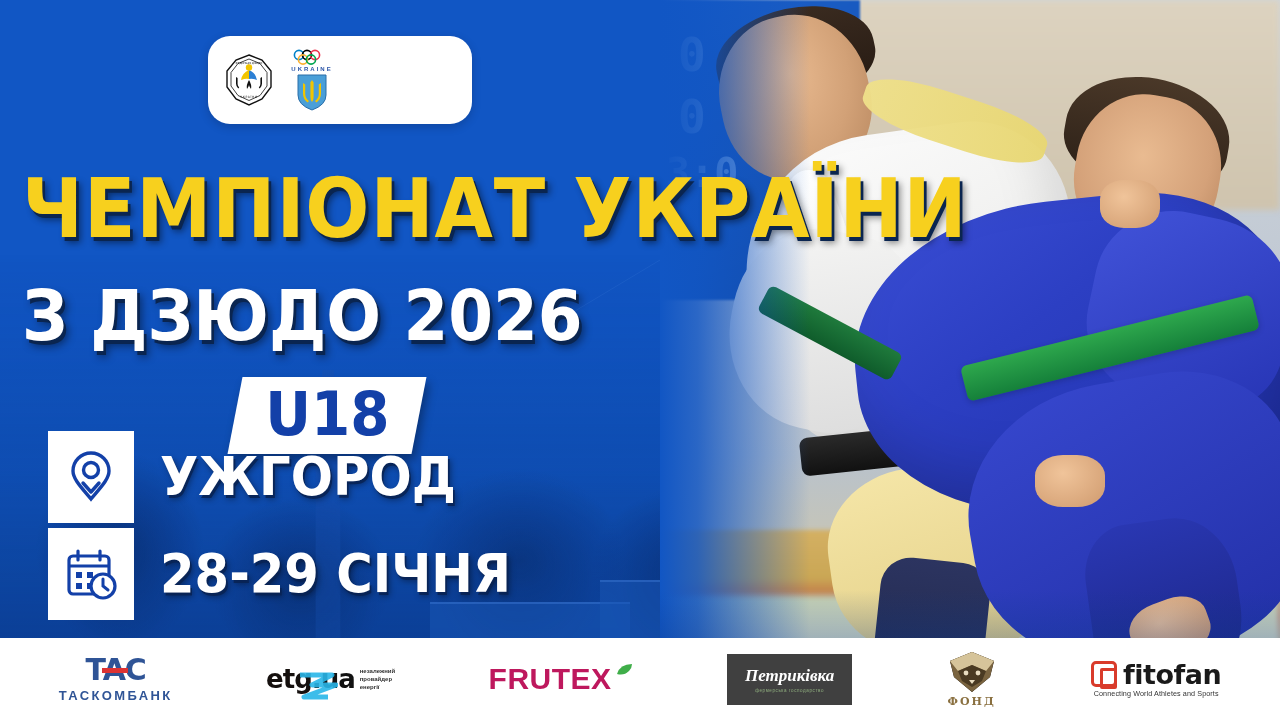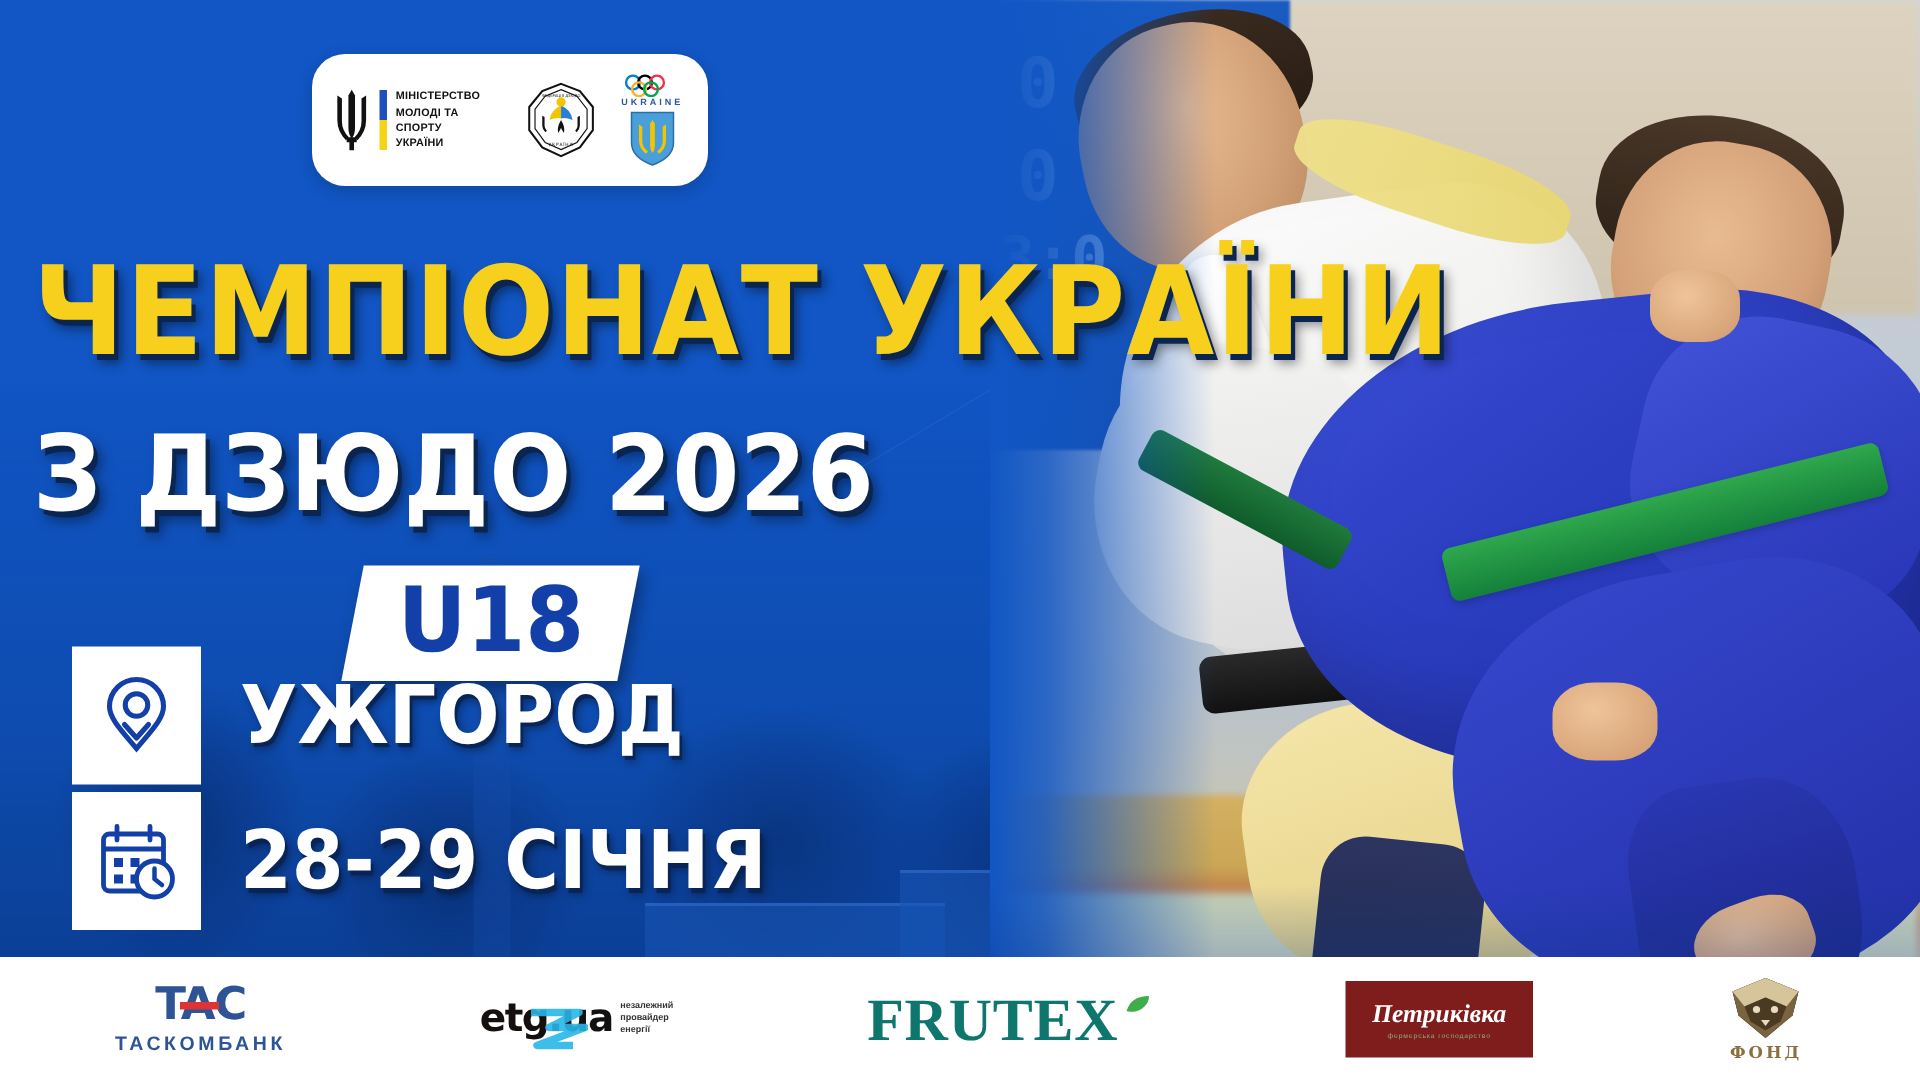--- a/index.html
+++ b/index.html
@@ -167,25 +167,25 @@
   .tas-name { font-size:13px; font-weight:bold; color:#2f5496; letter-spacing:2.4px; }
 
   .etg { display:flex; align-items:center; gap:5px; }
   .etg-word { font-size:26px; font-weight:bold; color:#15100e; line-height:1;
               font-family:"DejaVu Sans", sans-serif; letter-spacing:-1px; position:relative; }
   .etg-ua { color:#111; }
   .etg-z { position:absolute; left:32px; top:6px; width:40px; height:28px; opacity:.9; }
   .etg-tag { font-size:6px; color:#333; line-height:1.35; font-weight:bold; }
 
   .frutex { display:flex; align-items:center; gap:2px; }
-  .frutex-word { font-size:40px; font-weight:bold; color:#0f766e; letter-spacing:.5px;
-                 font-family:Liberation Serif, serif; }
+  .frutex-word { font-size:30px; font-weight:bold; color:#be185d; letter-spacing:.5px;
+                 font-family:Liberation Sans, sans-serif; }
   .leaf { width:20px; height:20px; margin-bottom:14px; }
 
-  .petr { background:#7f1d1d; padding:12px 18px; display:flex; flex-direction:column;
+  .petr { background:#404040; padding:12px 18px; display:flex; flex-direction:column;
           align-items:center; gap:2px; }
   .petr-word { font-size:17px; color:#fff; font-style:italic; font-weight:bold;
                font-family:"Liberation Serif", serif; }
   .petr-tag { font-size:4.5px; color:#8fae7e; letter-spacing:.6px; }
 
   .ga { display:flex; flex-direction:column; align-items:center; position:relative; }
   .ga-ring { position:absolute; left:50%; top:50%; width:62px; height:62px;
              margin-left:-31px; margin-top:-33px; border:5px solid #d8232a;
              border-radius:50%; border-right-color:#2e9e46; border-top-color:#2e9e46; }
   .ga-word { font-size:15px; font-weight:bold; font-family:"DejaVu Sans", sans-serif;
@@ -268,34 +268,20 @@
     <div class="jb-leg"></div>
     <div class="hand" style="left:375px; top:455px; width:70px; height:52px;"></div>
     <div class="hand" style="left:470px; top:600px; width:80px; height:58px; transform:rotate(-20deg);"></div>
     <div class="hand" style="left:440px; top:180px; width:60px; height:48px;"></div>
 
     <div class="photo-fade-l"></div>
     <div class="photo-fade-b"></div>
   </div>
 
   <div class="logo-box">
-    <div class="min-logo">
-      <svg class="trident-svg" viewBox="0 0 26 42">
-        <path fill="#111" d="M13 0 L15.3 4 L15.3 26 Q15.3 31 13 34 Q10.7 31 10.7 26 L10.7 4 Z"></path>
-        <path fill="#111" d="M3 4 L6.2 6 L6.2 22 Q6.2 28 11 33 L9 35 Q3 29 3 21 Z"></path>
-        <path fill="#111" d="M23 4 L19.8 6 L19.8 22 Q19.8 28 15 33 L17 35 Q23 29 23 21 Z"></path>
-        <path fill="#111" d="M9.5 33 L16.5 33 L16.5 36.5 L14.6 36.5 L14.6 42 L11.4 42 L11.4 36.5 L9.5 36.5 Z"></path>
-      </svg>
-      <div class="flagbar"></div>
-      <div class="min-text">
-        <div>МІНІСТЕРСТВО</div>
-        <div>МОЛОДІ ТА СПОРТУ</div>
-        <div>УКРАЇНИ</div>
-      </div>
-    </div>
 
     <svg class="fed-logo" viewBox="0 0 54 54">
       <polygon points="27,2 40,7 49,18 49,34 40,46 27,52 14,46 5,34 5,18 14,7" fill="#fff" stroke="#111" stroke-width="1.4"></polygon>
       <polygon points="27,6 38,10.5 45,19.5 45,33 38,42.5 27,47.5 16,42.5 9,33 9,19.5 16,10.5" fill="none" stroke="#111" stroke-width="0.8"></polygon>
       <path fill="#f2c500" d="M27 17 q-7 3 -8 10 q5 -2 8 -1 z"></path>
       <path fill="#2b7fd4" d="M27 17 q7 3 8 10 q-5 -2 -8 -1 z"></path>
       <circle cx="27" cy="14.5" r="3.2" fill="#f2c500"></circle>
       <path fill="#111" d="M27 27 q-3 5 -2 9 q2 -3 2 -4 q0 1 2 4 q1 -4 -2 -9z"></path>
       <path fill="#111" d="M14 24 l1.6 1 v6 q0 2 1.6 3.4 l-1 1 q-2.2 -2 -2.2 -4.6z"></path>
       <path fill="#111" d="M40 24 l-1.6 1 v6 q0 2 -1.6 3.4 l1 1 q2.2 -2 2.2 -4.6z"></path>
@@ -411,15 +397,24 @@
           <path d="M26 1 L48 10 L40 20 L26 14 L12 20 L4 10 Z" fill="#d6c49a"></path>
           <path d="M26 14 L40 20 L36 30 L26 36 L16 30 L12 20 Z" fill="#4a3a22"></path>
           <circle cx="20" cy="22" r="2.4" fill="#e8dcc0"></circle>
           <circle cx="32" cy="22" r="2.4" fill="#e8dcc0"></circle>
           <path d="M23 29 L26 33 L29 29 Z" fill="#e8dcc0"></path>
         </svg>
         <div class="leon-word">ФОНД</div>
       </div>
     </div>
 
+    <div class="sp">
+      <div class="fito">
+        <div class="fito-top">
+          <div class="fito-badge"></div>
+          <div class="fito-word">fitofan</div>
+        </div>
+        <div class="fito-tag">Connecting World Athletes and Sports</div>
+      </div>
+    </div>
 
   </div>
 </div>
 
 </body></html>

